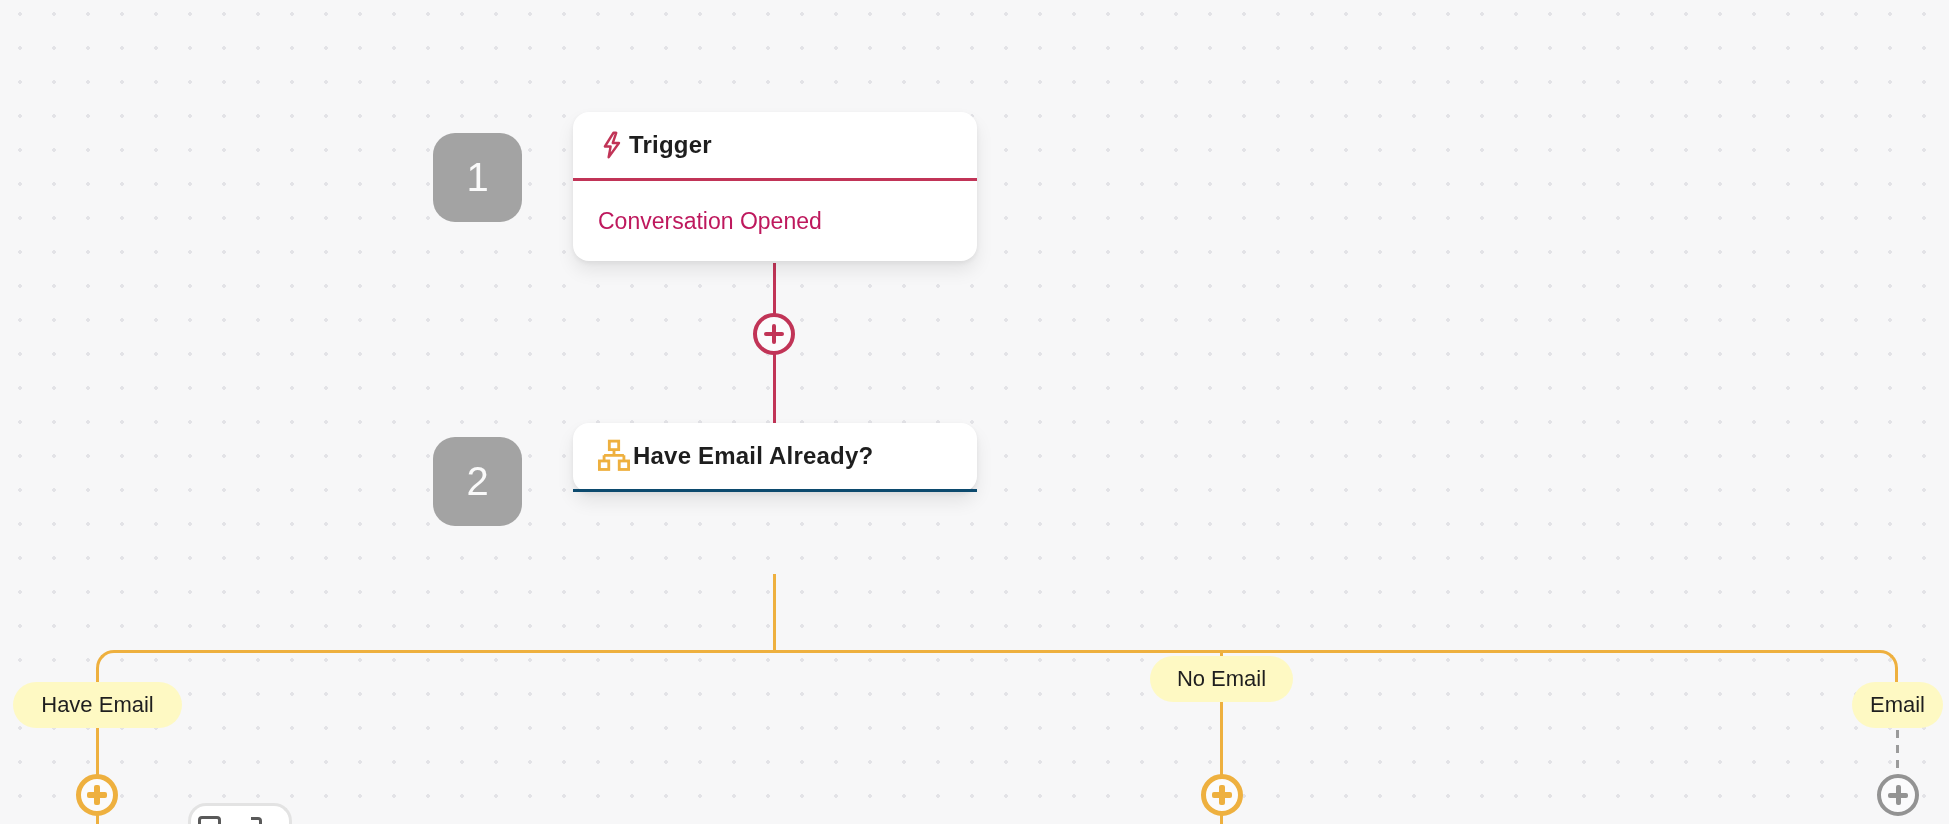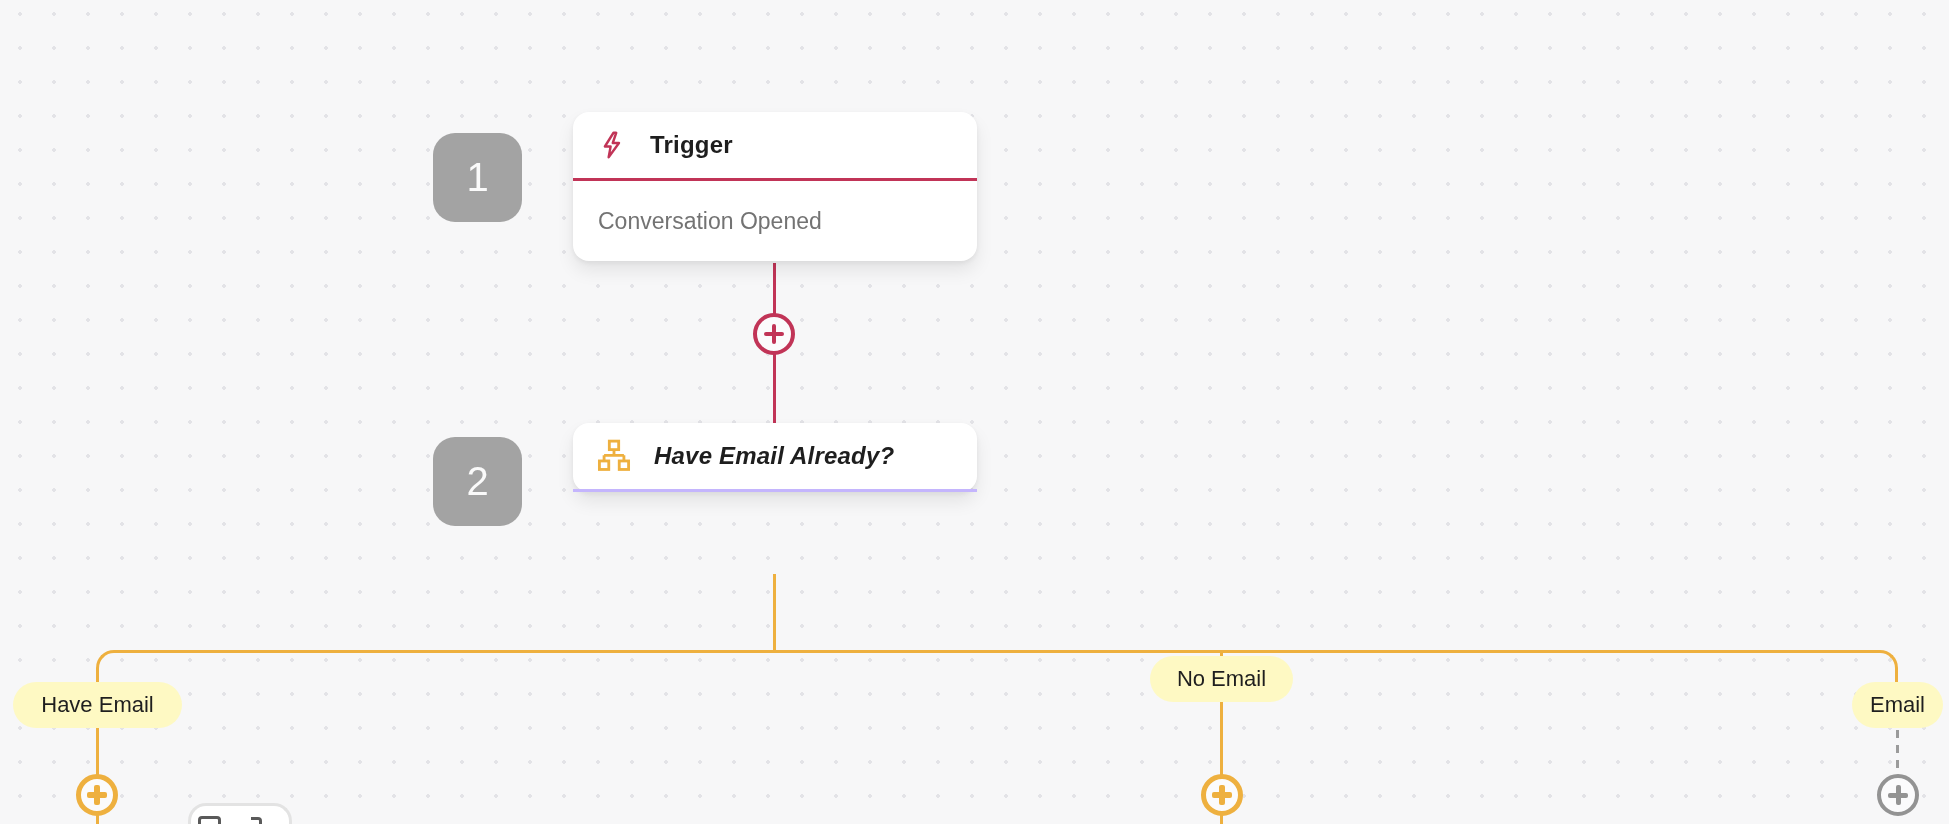--- a/index.html
+++ b/index.html
@@ -33,26 +33,26 @@
   .plus-amber .ph{width:20px;height:6px;margin:-3px 0 0 -10px;background:#eeb03f;}
   .plus-amber .pv{width:6px;height:20px;margin:-10px 0 0 -3px;background:#eeb03f;}
   .plus-gray .ph{width:20px;height:5px;margin:-2.5px 0 0 -10px;background:#939393;}
   .plus-gray .pv{width:5px;height:20px;margin:-10px 0 0 -2.5px;background:#939393;}
   
   .badge{position:absolute;width:89px;height:89px;border-radius:22px;background:#a3a3a3;
     color:#fafafa;font-size:40px;display:flex;align-items:center;justify-content:center;}
   
   .card{position:absolute;left:573px;width:404px;background:#ffffff;border-radius:16px;
     box-shadow:0 10px 18px rgba(0,0,0,.08),0 2px 5px rgba(0,0,0,.06);cursor:pointer;}
-  .card-header{height:69px;display:flex;align-items:center;gap:23px;padding:0 24px;box-sizing:border-box;}
+  .card-header{height:69px;display:flex;align-items:center;gap:2px;padding:0 24px;box-sizing:border-box;}
   .hdr-crimson{border-bottom:3px solid #c13457;}
-  .hdr-amber{border-bottom:3px solid #c4b5fd;font-style:italic;}
+  .hdr-amber{border-bottom:3px solid #0c4a6e;}
   .card-title{font-size:24px;font-weight:700;color:#1e1e1e;letter-spacing:.2px;}
   .card-body{height:80px;display:flex;align-items:center;padding:0 25px;box-sizing:border-box;
-    font-size:23px;color:#737373;}
+    font-size:23px;color:#be185d;}
   .icon{display:flex;align-items:center;justify-content:center;}
   
   .pill{position:absolute;height:46px;border-radius:23px;background:#fef9c3;color:#1f1f1f;
     display:flex;align-items:center;justify-content:center;font-size:22px;font-weight:500;cursor:pointer;}
   
   .partial-card{position:absolute;left:188px;top:803px;width:104px;height:40px;background:#ffffff;
     border:3px solid #e3e3e3;border-bottom:none;border-radius:18px 18px 0 0;box-sizing:border-box;}
   .frag1{position:absolute;left:198px;top:816px;width:23px;height:20px;box-sizing:border-box;
     border:3px solid #5a5a5a;border-radius:4px;}
   .frag2{position:absolute;left:251px;top:817px;width:11px;height:7px;box-sizing:border-box;

